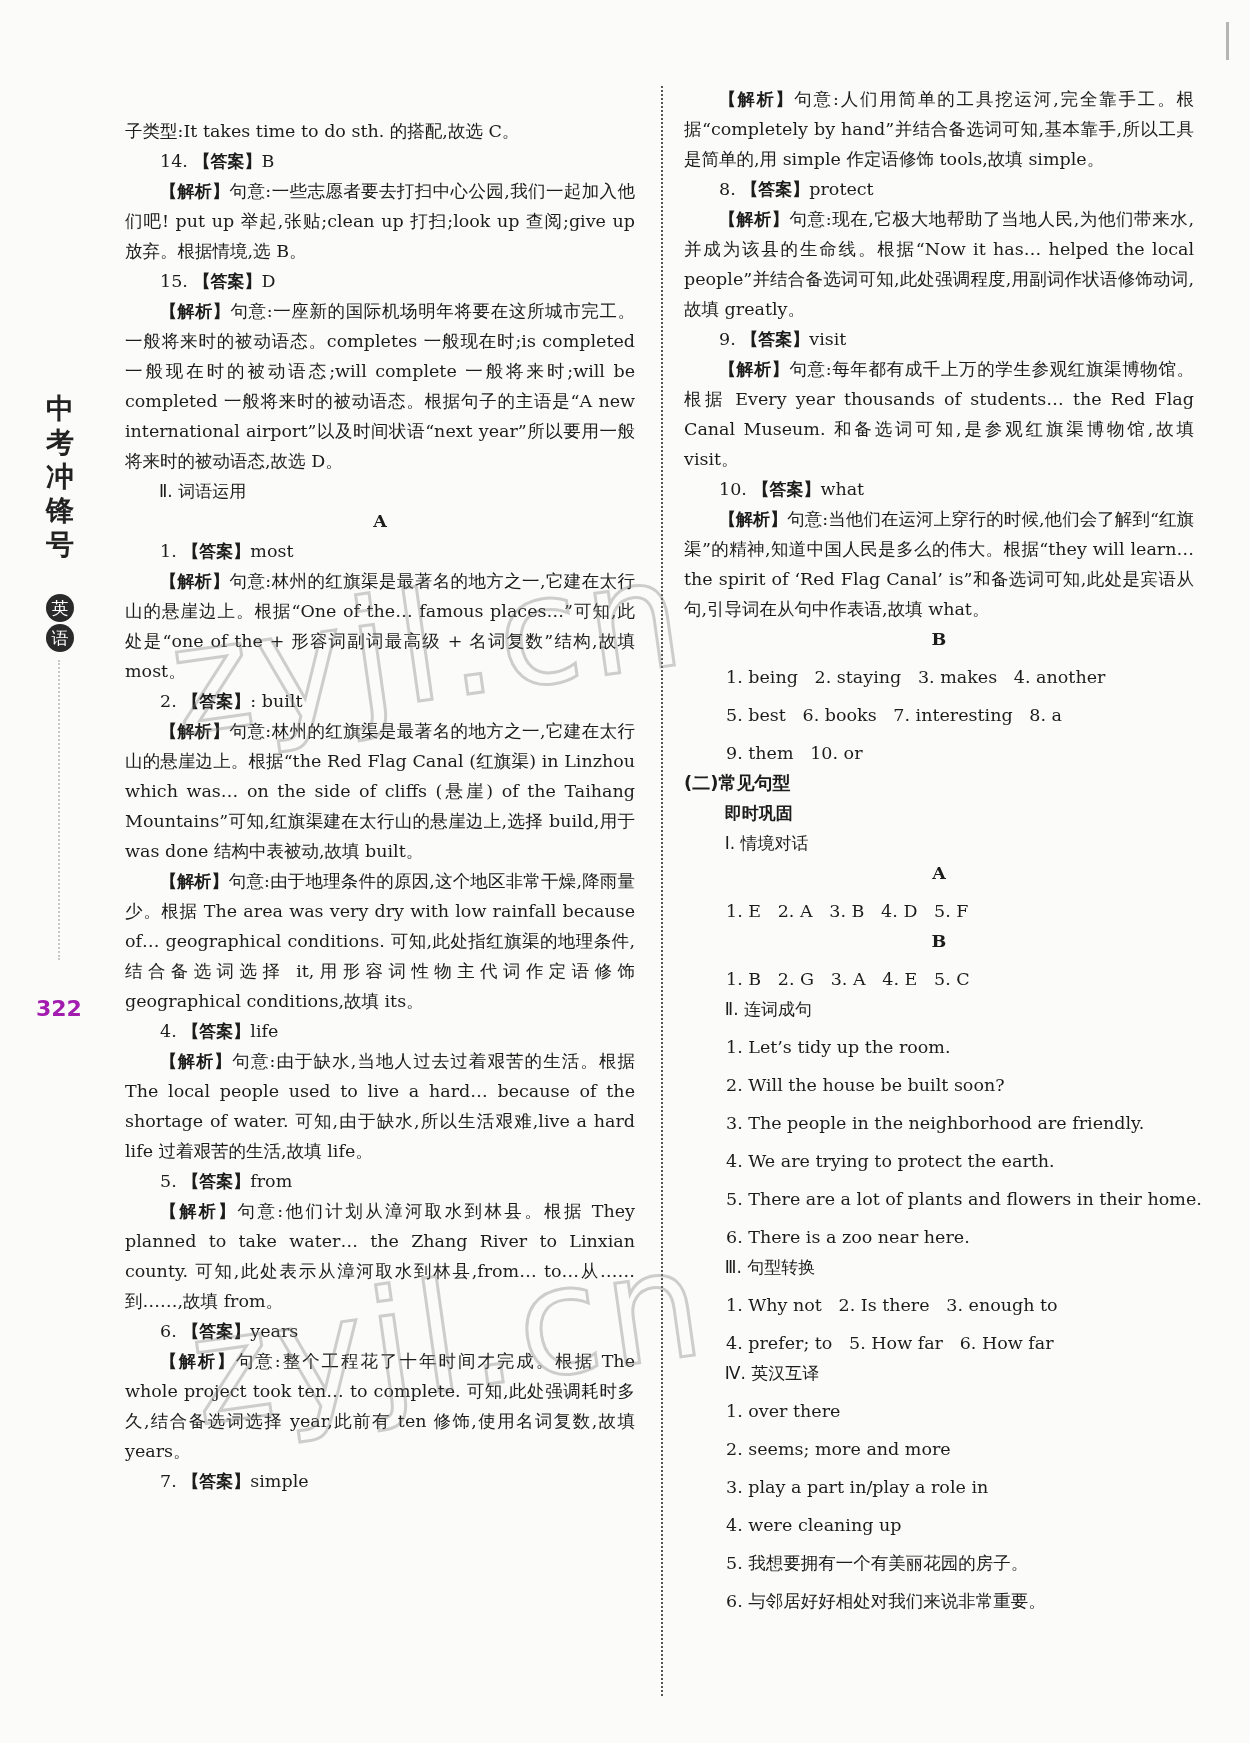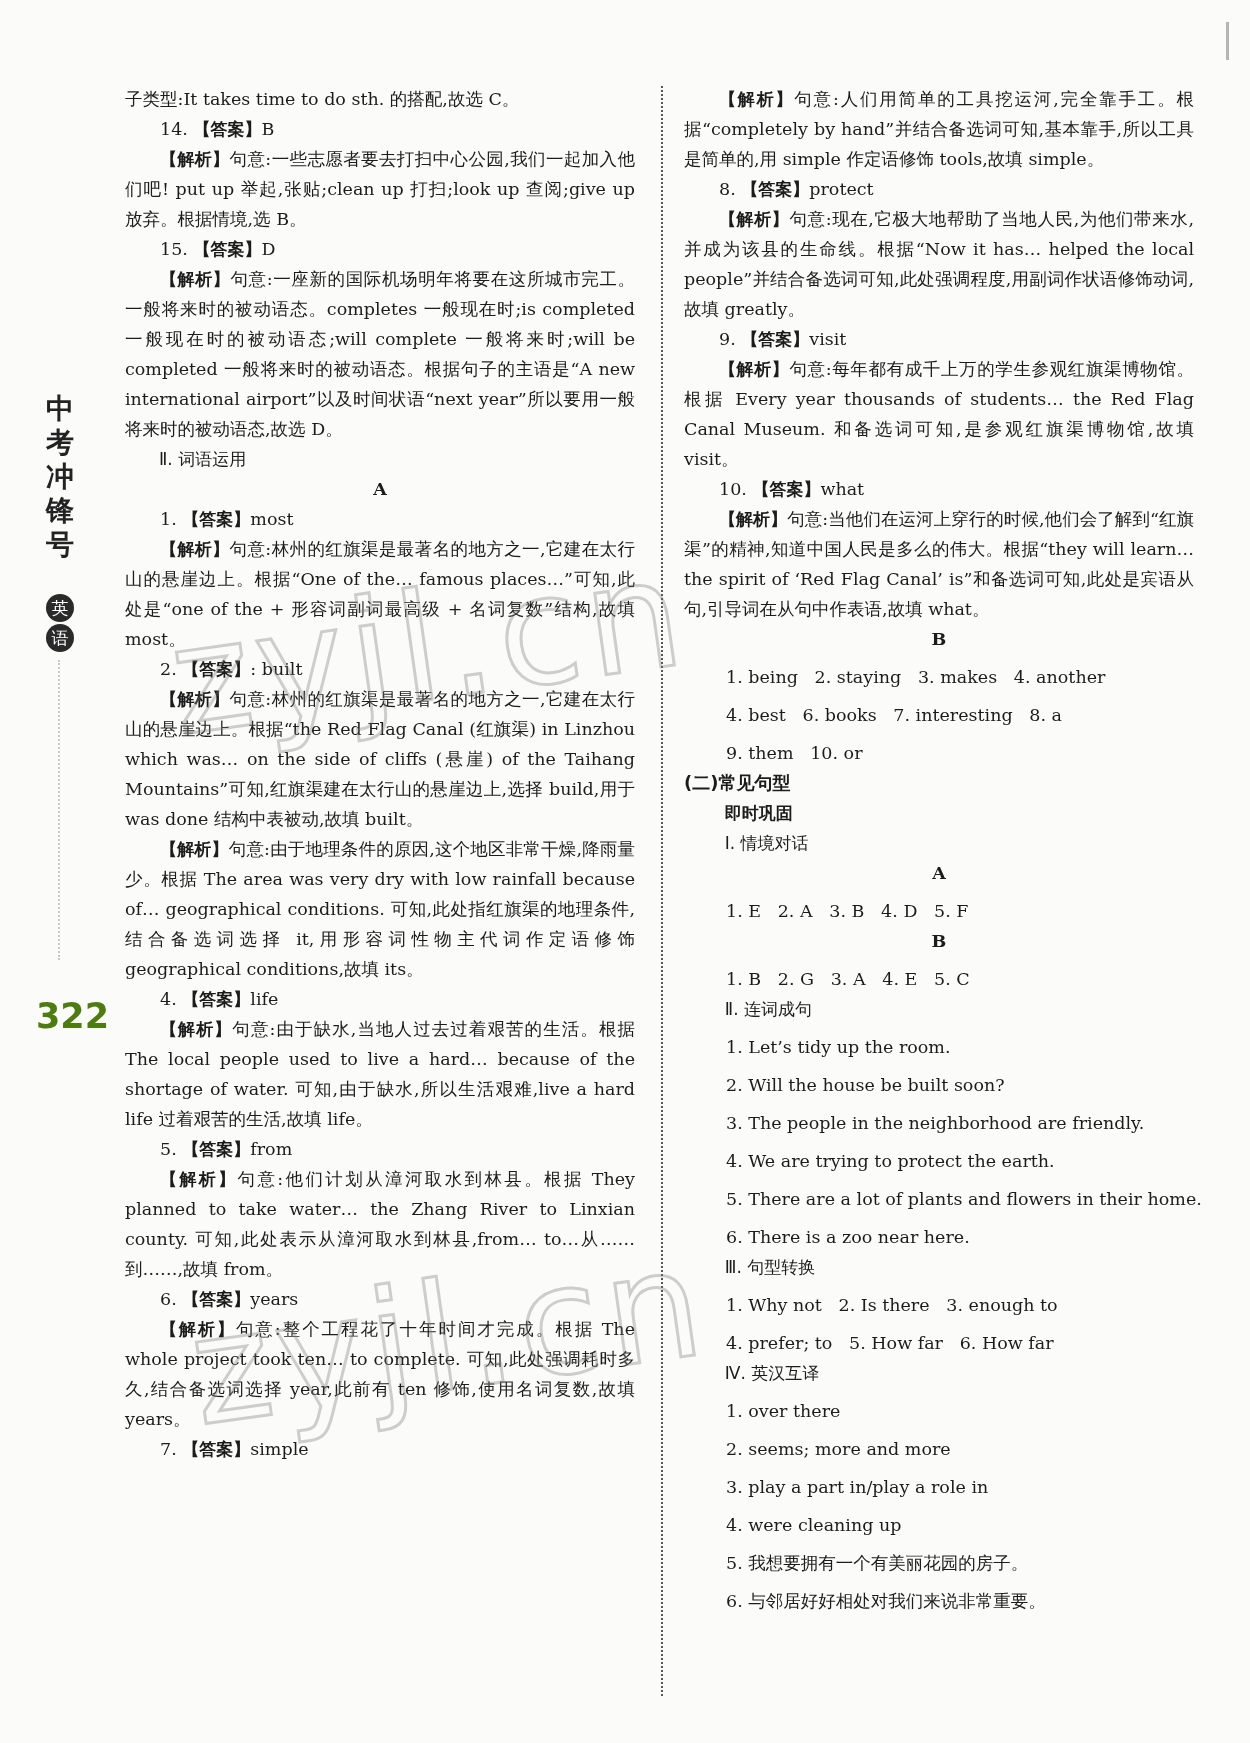--- a/index.html
+++ b/index.html
@@ -24,28 +24,28 @@
     display: block; width: 28px; height: 28px; margin: 0 auto 2px;
     border-radius: 50%; background: #2a2a2a; color: #fff;
     font-family: "DejaVu Sans", sans-serif; font-size: 17px; line-height: 28px; text-align: center;
   }
   .side-dots {
     position: absolute; left: 58px; top: 660px; height: 300px;
     border-left: 2px dotted #c8c8c8;
   }
   .page-number {
     position: absolute; left: 36px; top: 996px;
-    font-family: "DejaVu Sans", sans-serif; font-weight: bold; font-size: 35px; color: #4d7c0f;
+    font-family: "DejaVu Sans", sans-serif; font-weight: bold; font-size: 22px; color: #a21caf;
   }
   .col {
     position: absolute; top: 84px;
     font-size: 17.5px; line-height: 30px;
     text-align: justify;
   }
-  .col-left { left: 125px; width: 510px; }
+  .col-left { left: 125px; width: 510px; margin-top: 32px; }
   .col-right { left: 684px; width: 510px; }
   .divider {
     position: absolute; left: 661px; top: 86px; height: 1610px;
     border-left: 2px dotted #555;
   }
   .corner-mark {
     position: absolute; left: 1226px; top: 22px; width: 3px; height: 38px; background: #b5b5b5;
   }
   p { margin: 0; }
   .indent { text-indent: 2em; }
@@ -125,21 +125,21 @@
     <p class="indent"><span class="bracket">【解析】</span><span>句意:现在,它极大地帮助了当地人民,为他们带来水,并成为该县的生命线。根据“Now it has… helped the local people”并结合备选词可知,此处强调程度,用副词作状语修饰动词,故填 greatly。</span></p>
 
     <p class="ans"><span>9.</span> <span class="bracket">【答案】</span><span>visit</span></p>
     <p class="indent"><span class="bracket">【解析】</span><span>句意:每年都有成千上万的学生参观红旗渠博物馆。根据 Every year thousands of students… the Red Flag Canal Museum. 和备选词可知,是参观红旗渠博物馆,故填 visit。</span></p>
 
     <p class="ans"><span>10.</span> <span class="bracket">【答案】</span><span>what</span></p>
     <p class="indent"><span class="bracket">【解析】</span><span>句意:当他们在运河上穿行的时候,他们会了解到“红旗渠”的精神,知道中国人民是多么的伟大。根据“they will learn… the spirit of ‘Red Flag Canal’ is”和备选词可知,此处是宾语从句,引导词在从句中作表语,故填 what。</span></p>
 
     <p class="center-letter">B</p>
     <p class="list-line">1. being   2. staying   3. makes   4. another</p>
-    <p class="list-line">4. best   6. books   7. interesting   8. a</p>
+    <p class="list-line">5. best   6. books   7. interesting   8. a</p>
     <p class="list-line">9. them   10. or</p>
 
     <p class="section-bold">(二)常见句型</p>
     <p class="sub-bold">即时巩固</p>
 
     <p class="roman">Ⅰ. 情境对话</p>
     <p class="center-letter">A</p>
     <p class="list-line">1. E   2. A   3. B   4. D   5. F</p>
     <p class="center-letter">B</p>
     <p class="list-line">1. B   2. G   3. A   4. E   5. C</p>

